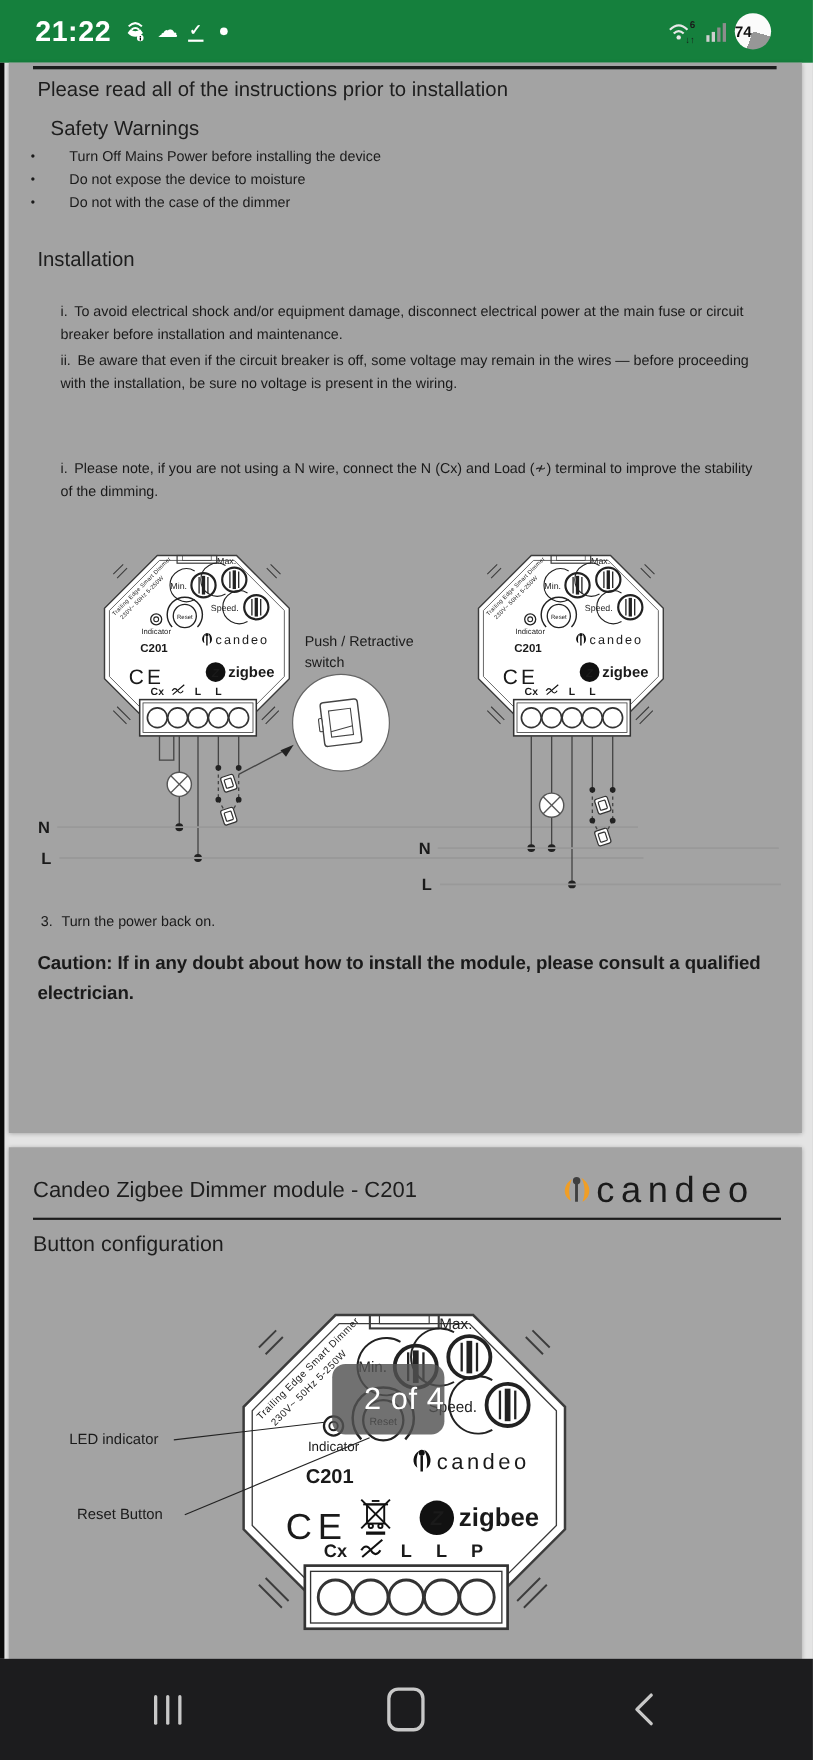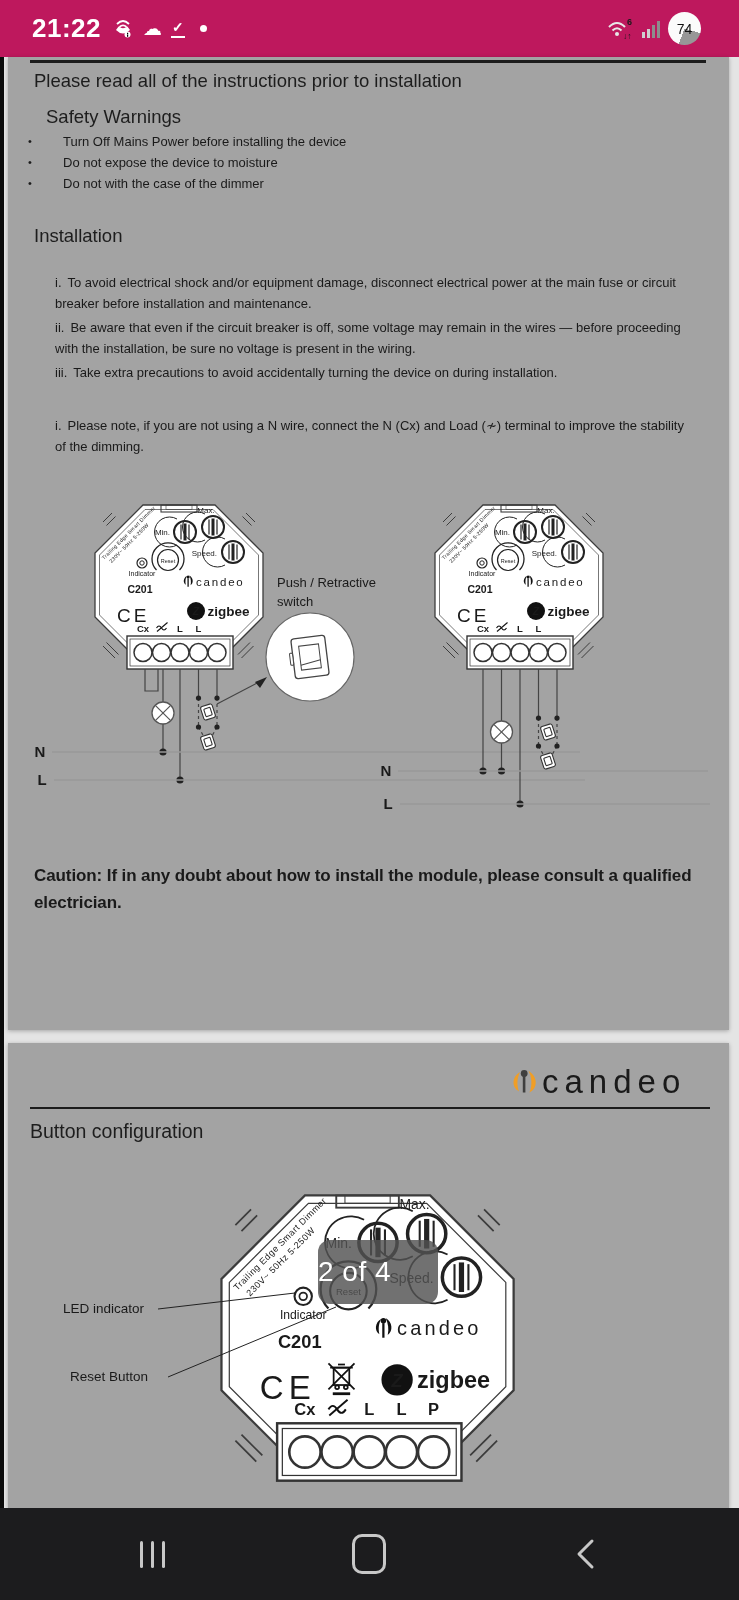--- a/index.html
+++ b/index.html
@@ -1,28 +1,28 @@
 <!DOCTYPE html>
 <html><head>
 <meta charset="utf-8">
 <style>
   html,body{margin:0;padding:0;}
   body{width:739px;height:1600px;position:relative;background:#e4e4e4;
        font-family:"Liberation Sans", sans-serif;overflow:hidden;}
   
-  .statusbar{position:absolute;left:0;top:0;width:739px;height:57px;background:#be185d;
+  .statusbar{position:absolute;left:0;top:0;width:739px;height:57px;background:#15803d;
              display:flex;align-items:center;color:#fff;}
   .sb-time{font-size:26px;font-weight:700;margin-left:32px;letter-spacing:.5px;}
   .sb-left{display:flex;align-items:center;gap:9px;margin-left:12px;}
   .sb-cloud{font-size:19px;line-height:1;}
   .sb-check{font-size:14px;font-weight:700;border-bottom:2px solid #fff;padding:0 1px 1px;}
   .sb-dot{width:7px;height:7px;border-radius:50%;background:#fff;margin-left:6px;}
   .sb-right{margin-left:auto;display:flex;align-items:center;gap:6px;margin-right:38px;}
-  .sb-batt{width:33px;height:33px;border-radius:50%;color:#111;font-size:14px;font-weight:400;
-           display:flex;align-items:center;justify-content:center;
+  .sb-batt{width:33px;height:33px;border-radius:50%;color:#111;font-size:14px;font-weight:700;
+           display:flex;align-items:center;justify-content:flex-start;
            background:conic-gradient(from 200deg,#fbfbfb 0 74%,#979797 0);}
   
   .edge-strip{position:absolute;left:0;top:57px;width:4px;height:1451px;background:#0b0b0b;}
   .page{position:absolute;left:8px;width:721px;background:#a3a3a3;
         box-shadow:0 1px 4px rgba(0,0,0,.28);color:#1a1a1a;}
   .page1{top:57px;height:973px;}
   .page2{top:1043px;height:465px;}
   .abs{position:absolute;}
   .hrule{position:absolute;background:#1c1c1c;}
   .h1{font-size:18.5px;color:#1d1d1d;white-space:nowrap;}
@@ -35,23 +35,23 @@
   .sub .mk{margin-right:6px;}
   .caution{font-size:17px;line-height:27px;letter-spacing:-.1px;}
   
   svg text{font-family:"Liberation Sans", sans-serif;fill:#1a1a1a;}
   .tlabel{font-size:9.5px;font-weight:700;text-anchor:middle;}
   .knob-lab{font-size:8px;fill:#222;}
   .rail-lab{font-size:15px;font-weight:600;text-anchor:middle;}
   .dia-lab{font-size:13px;}
   .ptr-lab{font-size:13.5px;}
   
-  .toast{position:absolute;left:318px;top:1240px;width:120px;height:64px;border-radius:12px;
+  .toast{position:absolute;left:302px;top:1240px;width:102px;height:64px;border-radius:12px;
          background:rgba(82,82,82,.82);color:#fff;font-size:28px;font-weight:400;
-         display:flex;align-items:center;justify-content:flex-start;letter-spacing:.5px;}
+         display:flex;align-items:center;justify-content:flex-end;letter-spacing:.5px;}
   
   .navbar{position:absolute;left:0;top:1508px;width:739px;height:92px;background:#1c1c1e;
           display:flex;align-items:center;justify-content:space-between;padding:0 140px;box-sizing:border-box;}
   .nav-recents{display:flex;gap:8px;}
   .nav-recents i{width:3px;height:27px;background:#c8c8c8;border-radius:2px;}
   .nav-home{width:28px;height:34px;border:3px solid #c8c8c8;border-radius:10px;}
 </style>
 </head>
 <body>
 
@@ -208,23 +208,20 @@
   </div>
 
   <div class="abs h2" style="left:26px;top:168px;">Installation</div>
 
   <p class="step sub body-txt" style="left:47px;top:261px;width:645px;">
     <span class="mk">ii.</span><span>Be aware that even if the circuit breaker is off, some voltage may remain in the wires — before proceeding with the installation, be sure no voltage is present in the wiring.</span>
   </p>
   <p class="step sub body-txt" style="left:47px;top:216px;width:645px;">
     <span class="mk">i.</span><span>To avoid electrical shock and/or equipment damage, disconnect electrical power at the main fuse or circuit breaker before installation and maintenance.</span>
   </p>
-  <p class="step sub body-txt" style="left:47px;top:306px;width:660px;">
-    <span class="mk">iii.</span><span>Take extra precautions to avoid accidentally turning the device on during installation.</span>
-  </p>
   <p class="step sub body-txt" style="left:47px;top:359px;width:640px;">
     <span class="mk">i.</span><span>Please note, if you are not using a N wire, connect the N (Cx) and Load (≁) terminal to improve the stability of the dimming.</span>
   </p>
 
   <svg class="abs" style="left:0;top:423px;" width="721" height="330" viewBox="0 0 721 330">
 
     <use href="#mod" x="85" y="23" width="172" height="170"></use>
     <g stroke="#444" stroke-width="1.2" fill="none">
       <path d="M137,189 V211 H150 V189"></path>
       <line x1="155" y1="189" x2="155" y2="222"></line>
@@ -309,24 +306,28 @@
         <circle cx="549" cy="238" r="2.6"></circle>
       <circle cx="530.5" cy="266" r="2.6"></circle>
         <circle cx="549" cy="266" r="2.6"></circle>
     </g>
     <line x1="390" y1="291" x2="700" y2="291" stroke="#999" stroke-width="1.6"></line>
     <line x1="392" y1="324" x2="702" y2="324" stroke="#999" stroke-width="1.6"></line>
     <text class="rail-lab" x="378" y="296">N</text>
     <text class="rail-lab" x="380" y="329">L</text>
   </svg>
 
+  <p class="step body-txt" style="left:29px;top:771px;width:660px;">
+    <span class="mk">3.</span><span>Turn the power back on.</span>
+  </p>
   <p class="abs caution" style="left:26px;top:805px;width:660px;margin:0;font-weight:bold;">Caution: If in any doubt about how to install the module, please consult a qualified electrician.</p>
 </div>
 
 <div class="page page2">
+  <div class="abs h1" style="left:22px;top:28px;font-size:20px;">Candeo Zigbee Dimmer module - C201</div>
   <svg class="abs" style="left:502px;top:16px;" width="205" height="46" viewBox="0 0 205 46">
     <g transform="translate(14,23)">
       <path d="M-4,-10 C-12,-5.5 -13,5 -5,9.5 C-7.5,2.5 -6.8,-4.5 -4,-10 Z" fill="#f09e26"></path>
       <path d="M4.5,-11 C13.5,-6 14.5,6 5.5,10.5 C8.5,3 7.8,-5 4.5,-11 Z" fill="#f09e26"></path>
       <circle cx="0.2" cy="-8.5" r="3.4" fill="#3f3f3f"></circle>
       <rect x="-1.2" y="-6" width="2.6" height="16.5" fill="#3f3f3f"></rect>
     </g>
     <text x="32" y="34" font-size="33" letter-spacing="6" fill="#424242">candeo</text>
   </svg>
   <div class="hrule" style="left:22px;top:64px;width:680px;height:2px;"></div>

